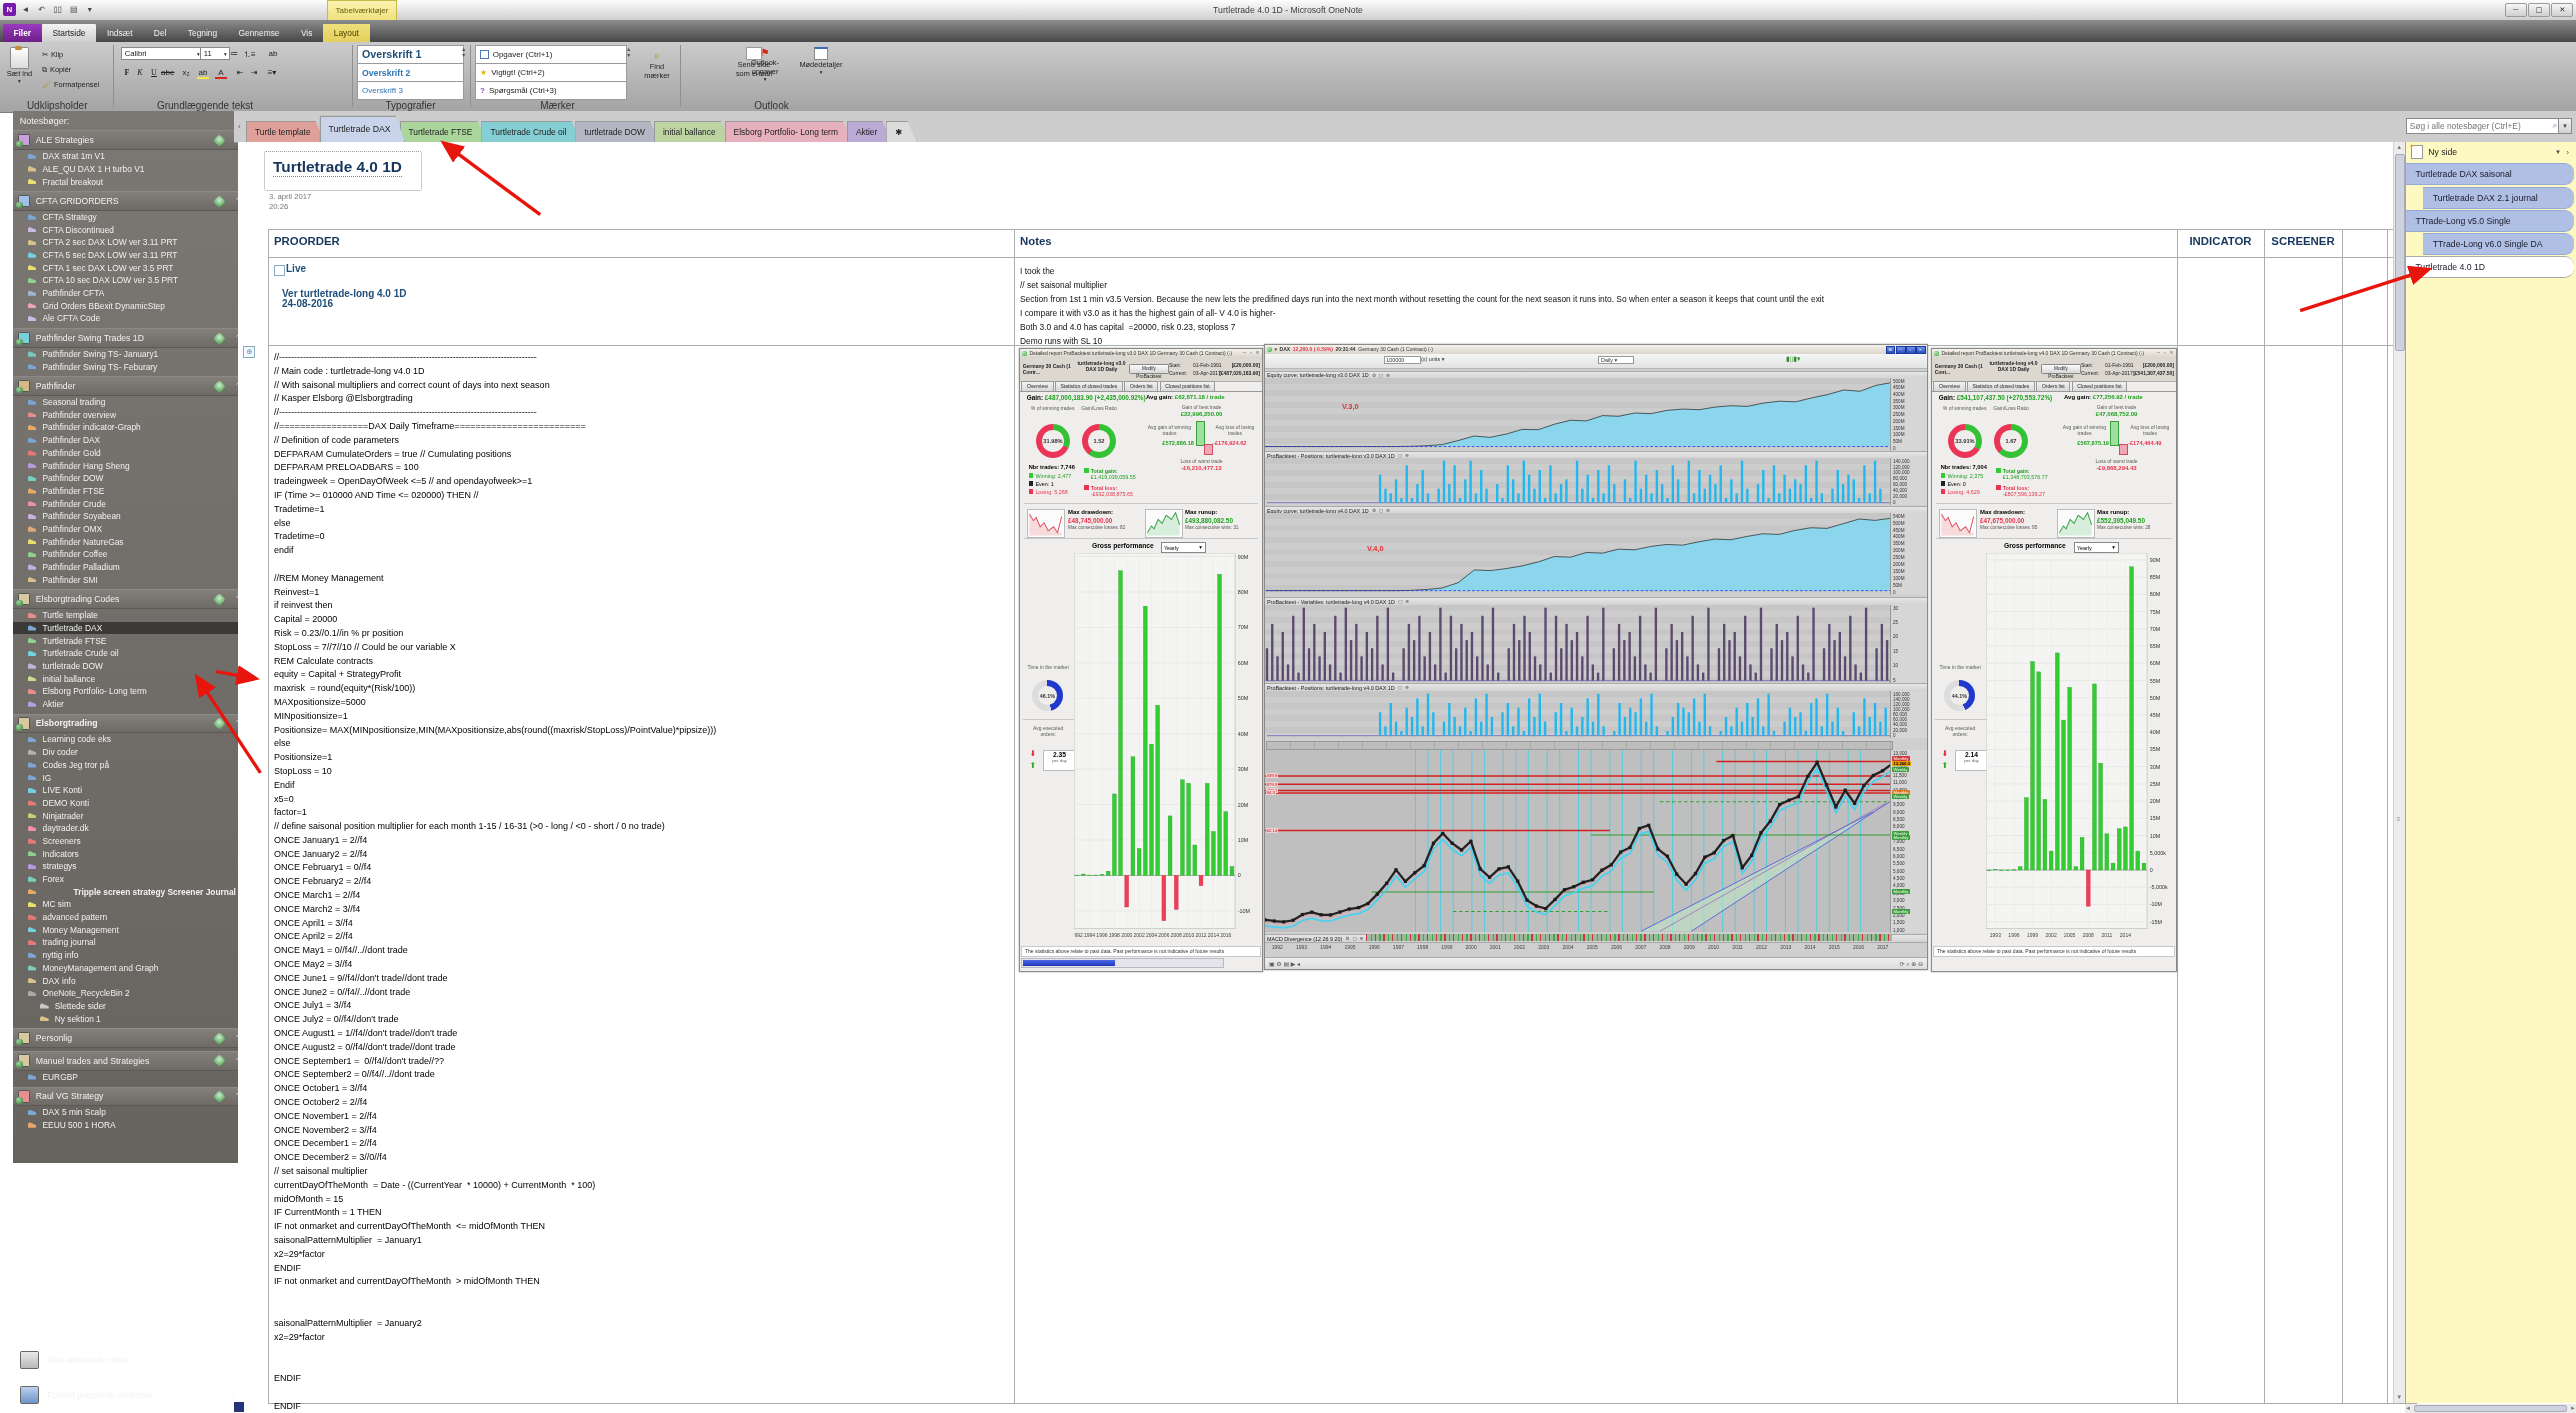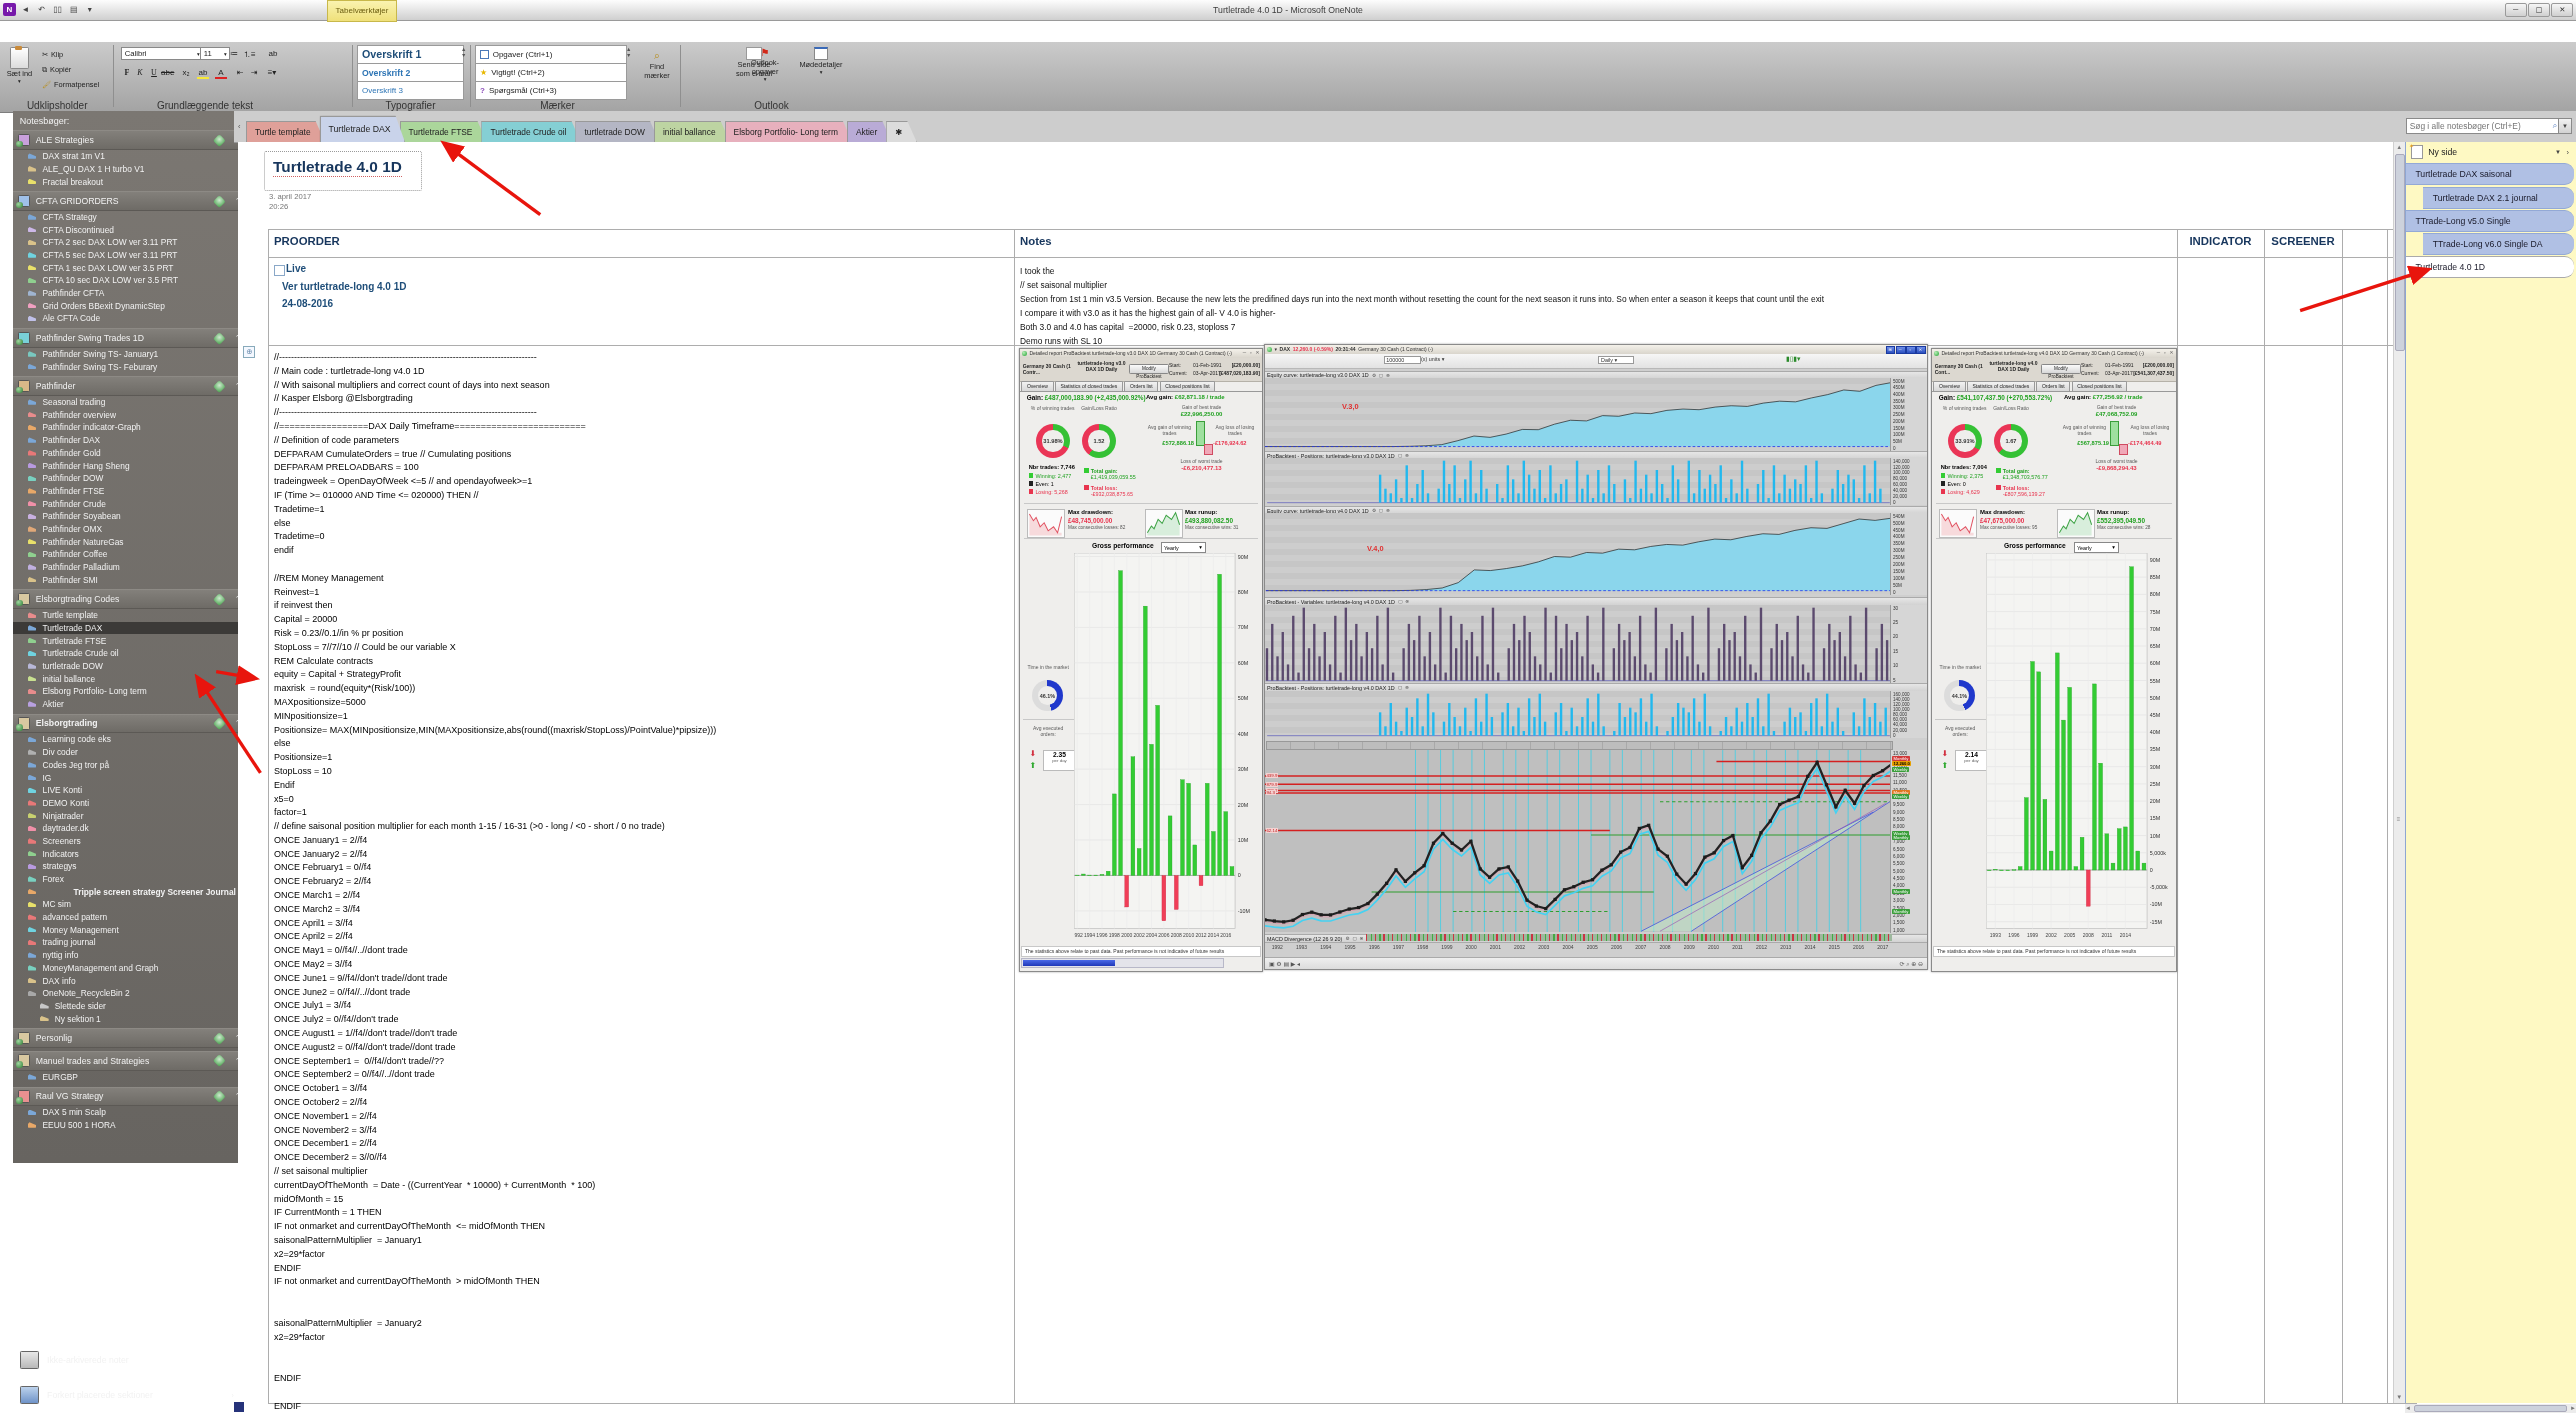--- a/index.html
+++ b/index.html
@@ -134,20 +134,31 @@
     </div>
     <div class="abs apptitle">Turtletrade 4.0 1D - Microsoft OneNote</div>
     <div class="abs winbtns">
       <span class="wbtn">─</span>
       <span class="wbtn">▢</span>
       <span class="wbtn">✕</span>
     </div>
   </div>
   <div class="abs ctxtab">Tabelværktøjer</div>
 
+  <div class="abs tabrow">
+
+  <div class="rtab file"><span>Filer</span></div>
+      <div class="rtab active"><span>Startside</span></div>
+      <div class="rtab"><span>Indsæt</span></div>
+      <div class="rtab"><span>Del</span></div>
+      <div class="rtab"><span>Tegning</span></div>
+      <div class="rtab"><span>Gennemse</span></div>
+      <div class="rtab"><span>Vis</span></div>
+      <div class="rtab ctx"><span>Layout</span></div>
+    </div>
 
   <div class="abs ribbon">
 
     <div class="bigbtn" style="left:6.7px;top:5.4px;text-align:right;">
       <span class="clipicon"></span>
       <span>Sæt ind</span>
         <span style="font-size:5.4px;">▾</span>
     </div>
     <div class="minibtn" style="left:42px;top:8px;">
         <span>✂</span>
@@ -668,21 +679,21 @@
     <div class="tline" style="left:2149px;top:87px;width:0.7px;height:1174px;"></div>
     <div class="abs handle">⊕</div>
 
     <div class="thead" style="left:36px;top:93px;">PROORDER</div>
     <div class="thead" style="left:782px;top:93px;">Notes</div>
     <div class="thead" style="left:1939px;top:93px;width:87px;text-align:center;">INDICATOR</div>
     <div class="thead" style="left:2026px;top:93px;width:78px;text-align:center;">SCREENER</div>
 
     <span class="abs" style="left:36px;top:123px;width:8.7px;height:8.7px;border:1px solid #8aa8c8;background:#fff;"></span>
     <div class="abs live-h" style="left:48px;top:121px;">Live</div>
-    <div class="abs live-h" style="left:44px;top:139px;">Ver  turtletrade-long 4.0 1D</div>
+    <div class="abs live-h" style="left:44px;top:146px;">Ver  turtletrade-long 4.0 1D</div>
     <div class="abs live-h" style="left:44px;top:156px;">24-08-2016</div>
 
     <div class="abs" style="left:36px;top:209px;width:738px;">
 
     <div class="cl">//--------------------------------------------------------------------------------------</div>
         <div class="cl">// Main code : turtletrade-long v4.0 1D</div>
         <div class="cl">// With saisonal multipliers and correct count of days into next season</div>
         <div class="cl">// Kasper Elsborg @Elsborgtrading</div>
         <div class="cl">//--------------------------------------------------------------------------------------</div>
         <div class="cl">//=================DAX Daily Timeframe=========================</div>

